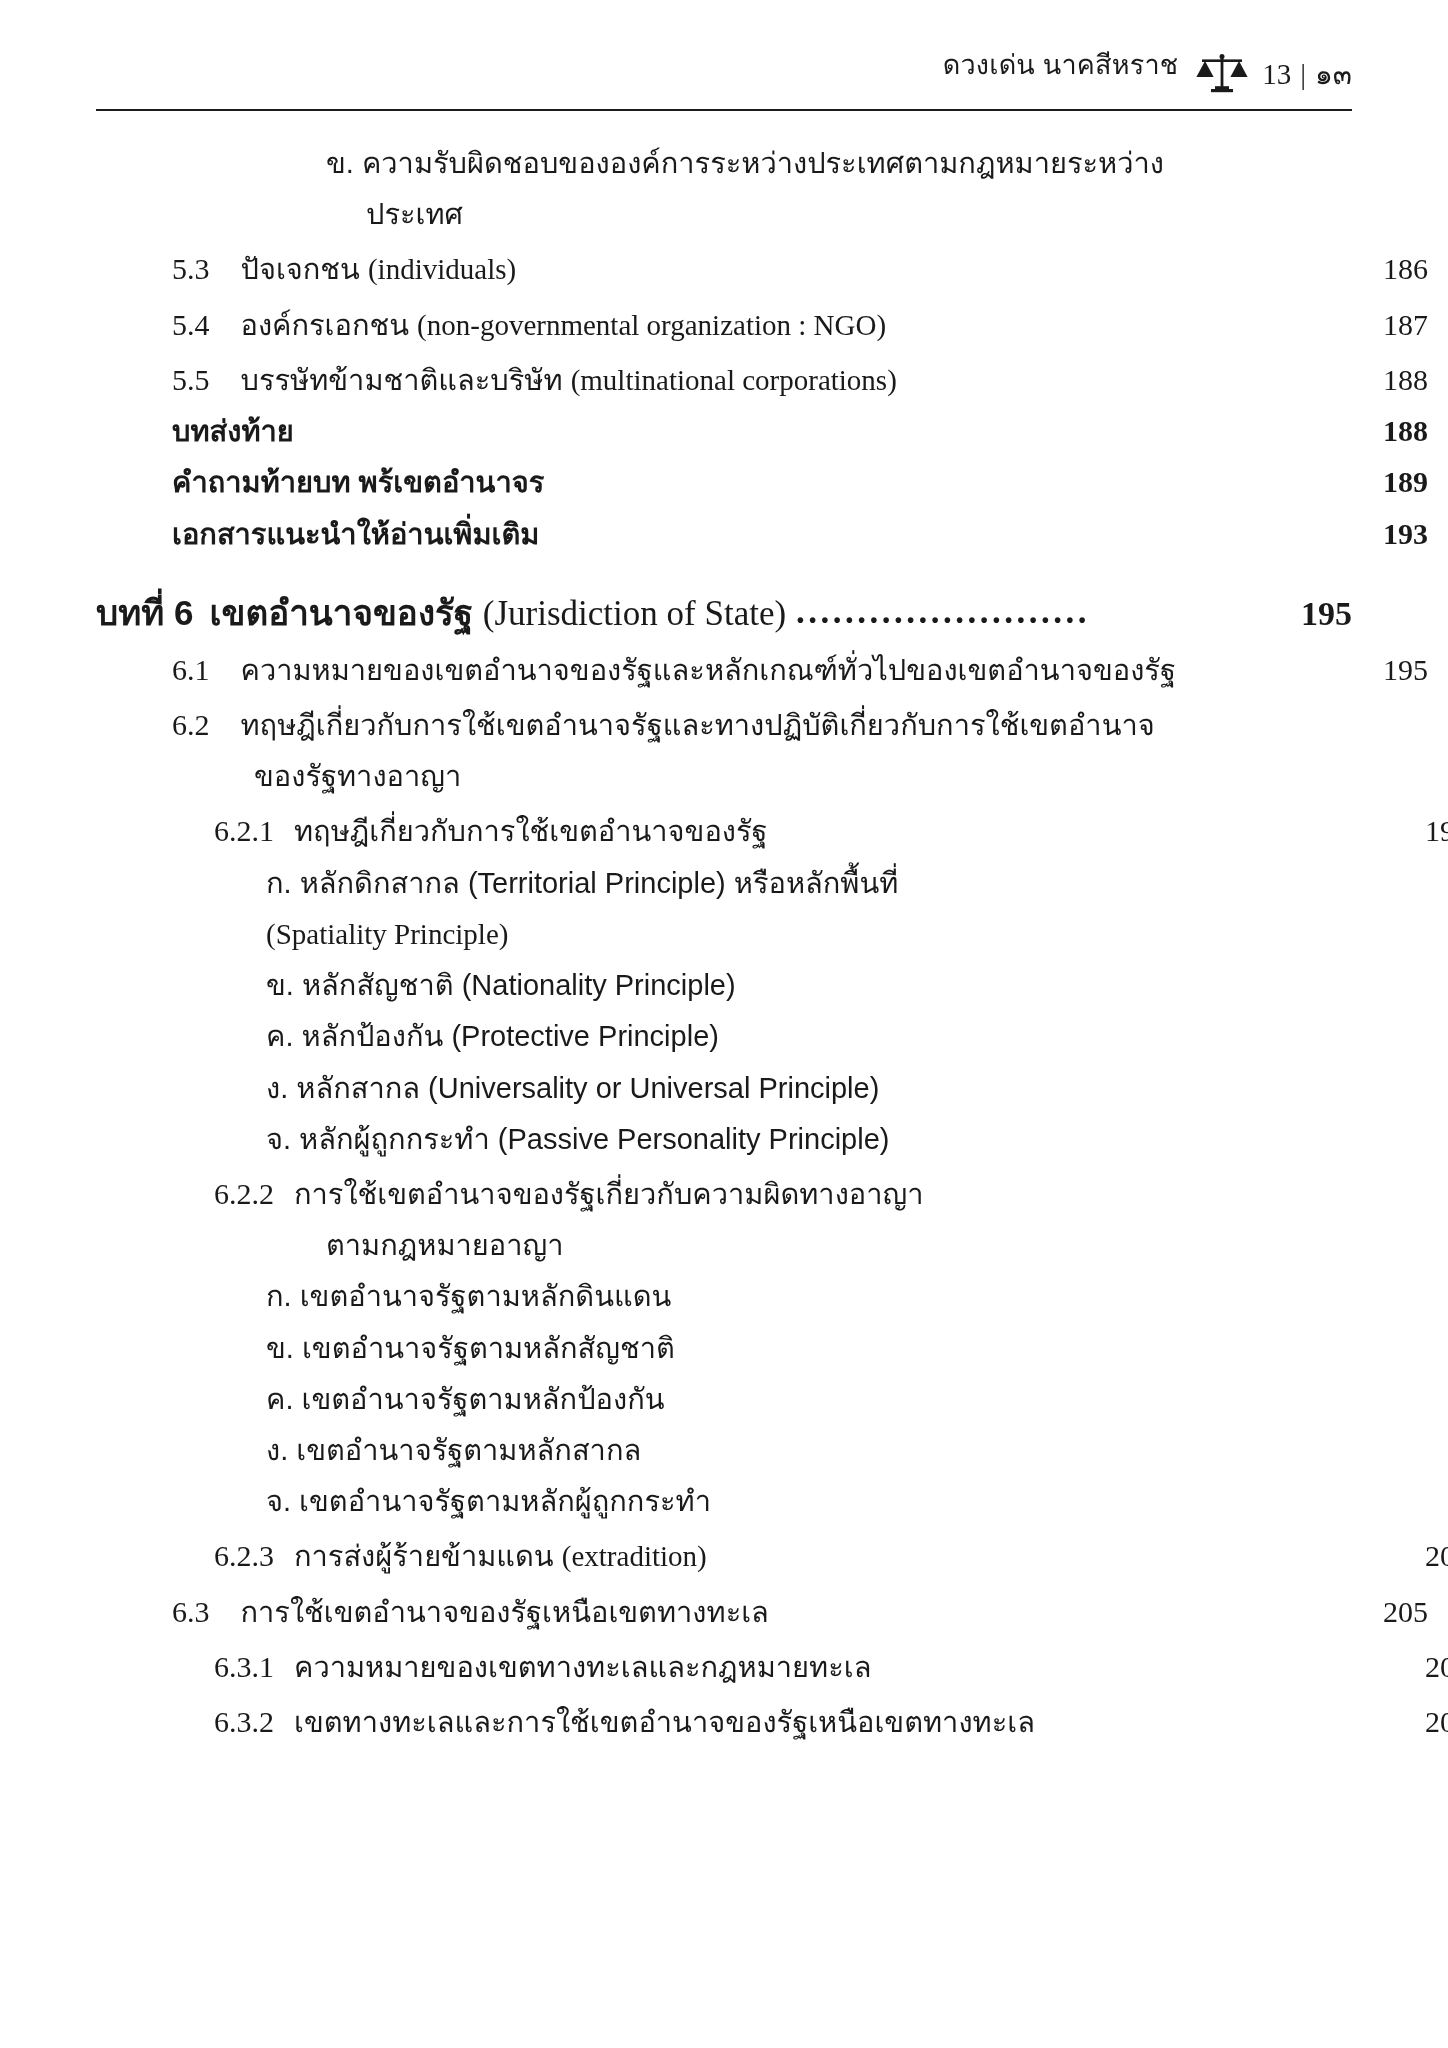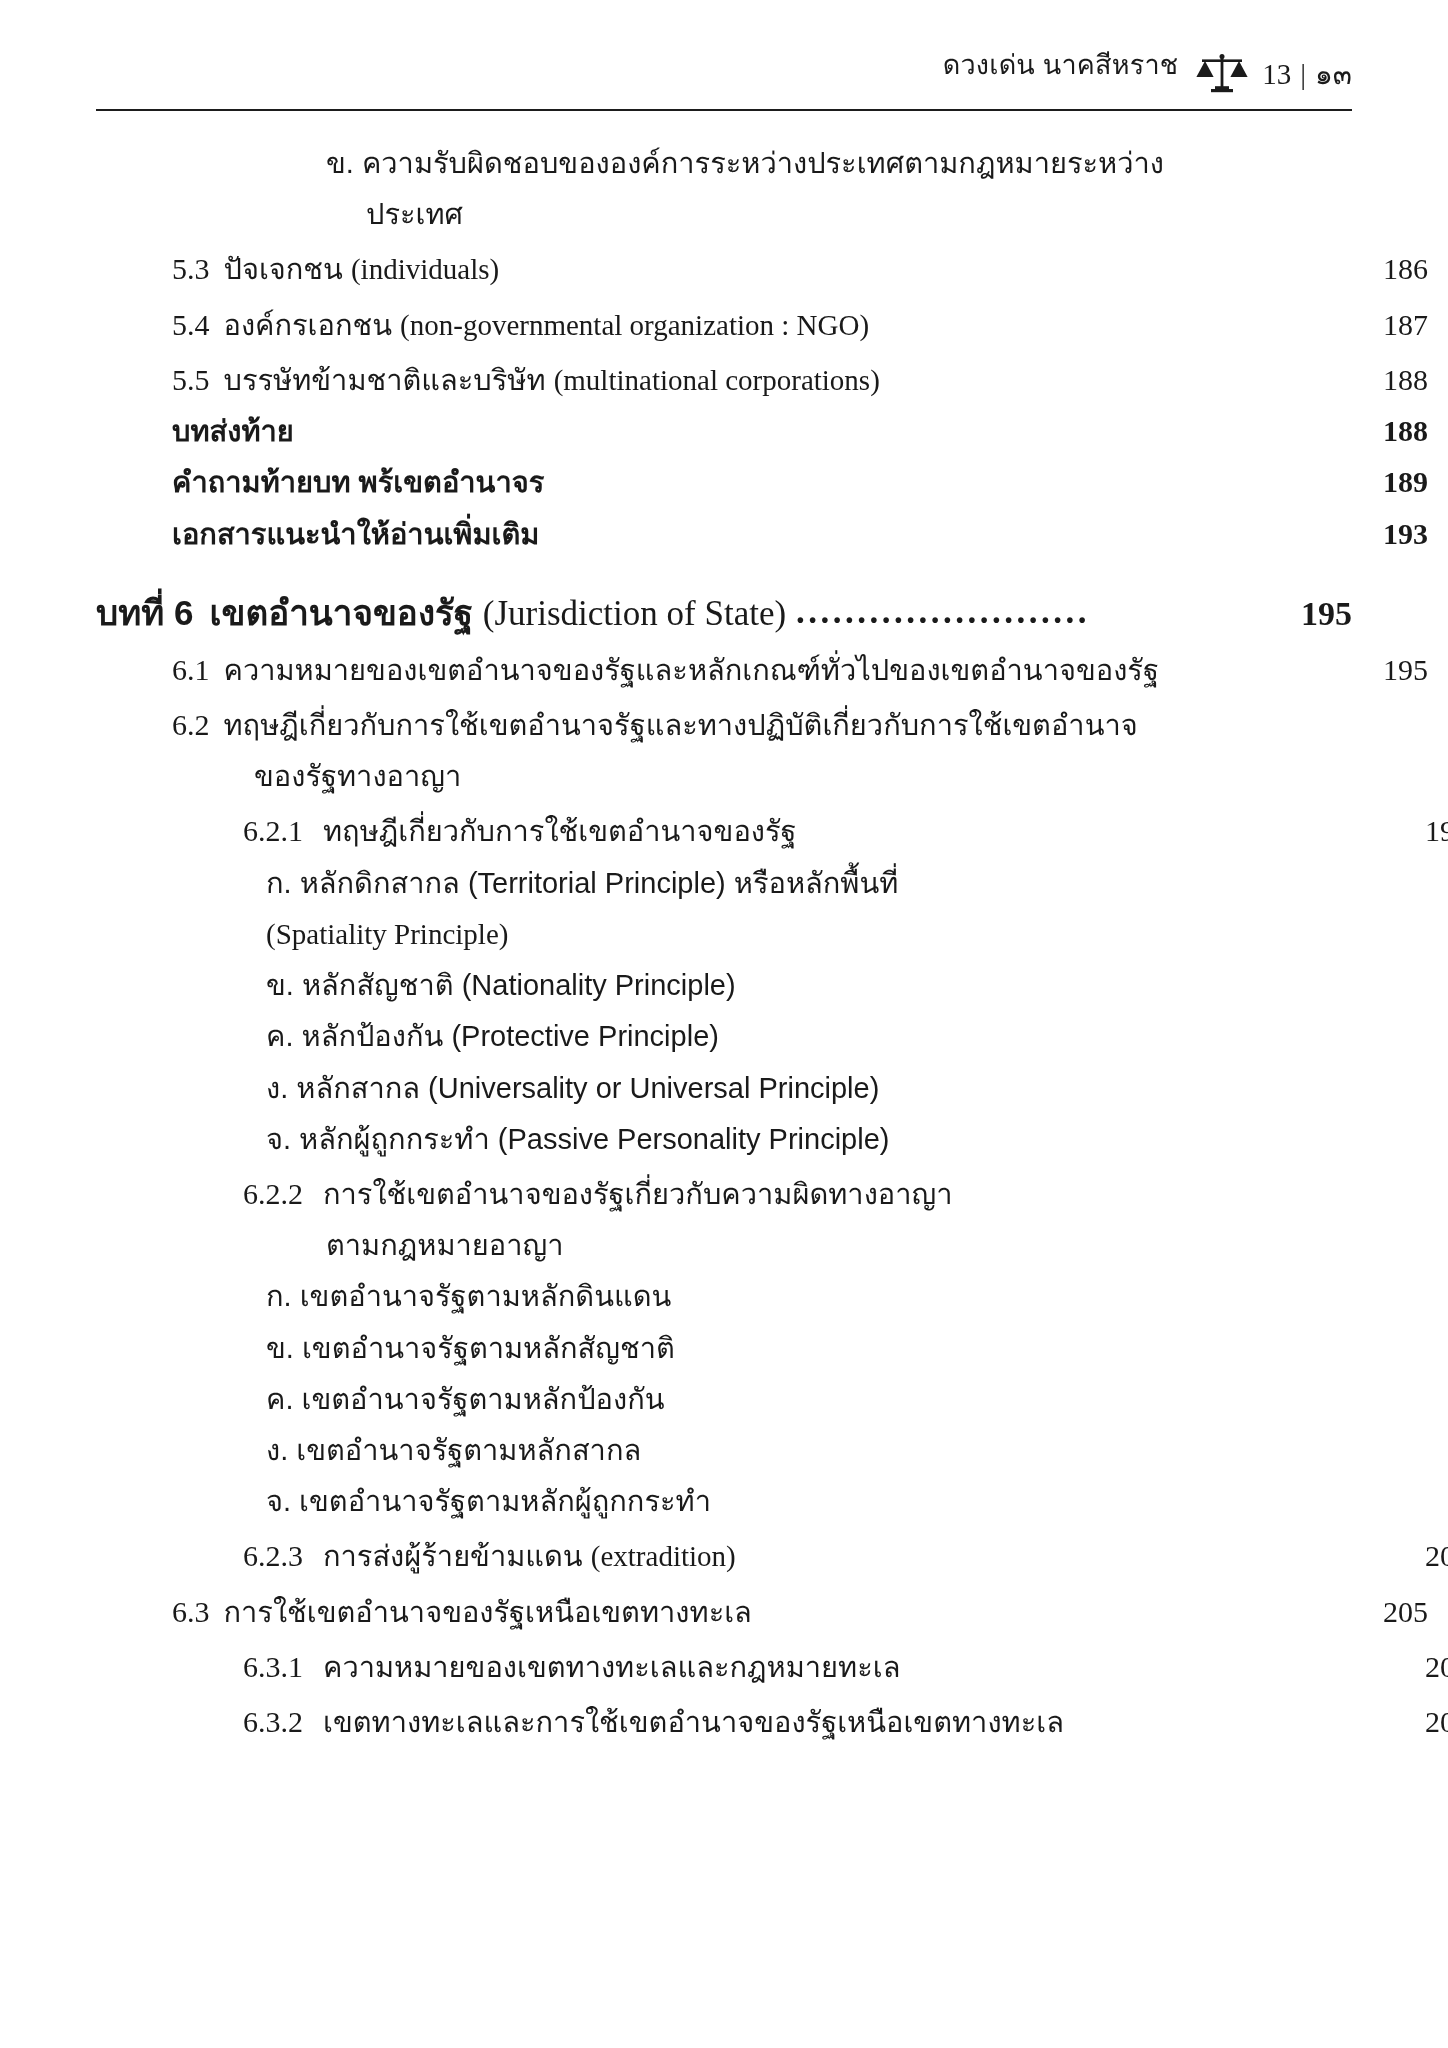--- a/index.html
+++ b/index.html
@@ -116,22 +116,22 @@
     text-align: right;
     white-space: nowrap;
   }
   .lvl-1  { padding-left: 76px; }
   .lvl-2  { padding-left: 118px; }
   .lvl-3  { padding-left: 170px; }
   .lvl-cont-1 { padding-left: 158px; }
   .lvl-cont-2 { padding-left: 230px; }
   .lvl-cont-3 { padding-left: 270px; }
 
-  .num-gap-sm { margin-right: 14px; }
-  .num-gap-md { margin-right: 20px; margin-left: 29px; }
+  .num-gap-sm { margin-right: 31px; }
+  .num-gap-md { margin-right: 20px; }
 
   
   .bold .label,
   .bold .num,
   .bold .page-no {
     font-weight: bold;
   }
 
   
   .chapter {

